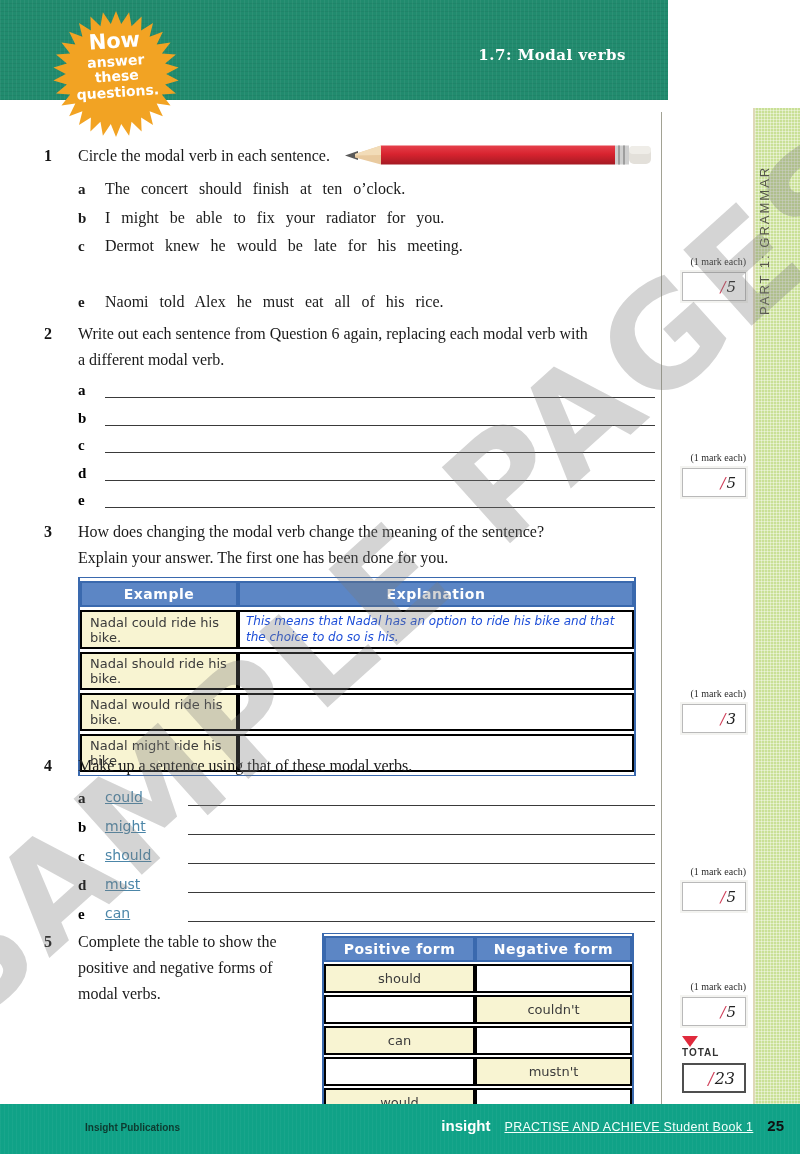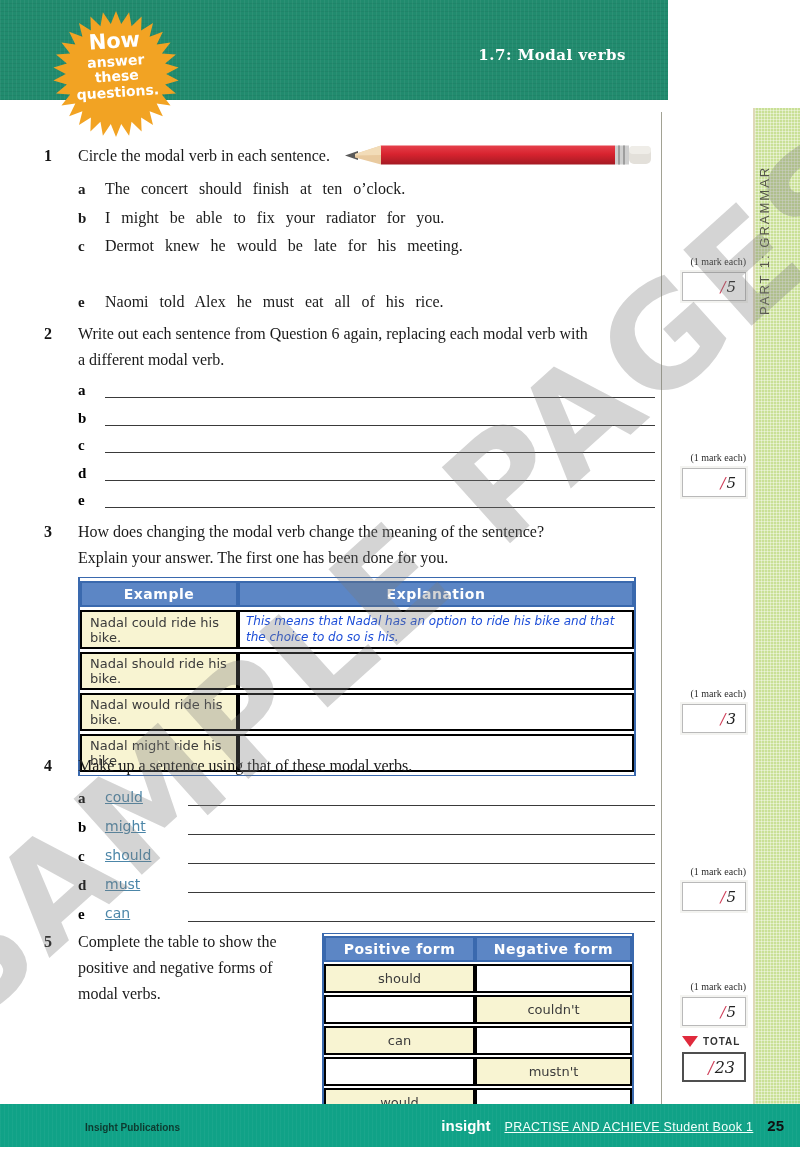--- a/index.html
+++ b/index.html
@@ -4,21 +4,21 @@
 <style>
   html,body{margin:0;padding:0;}
   body{width:800px;height:1154px;background:#f4f4f2;font-family:"Liberation Serif",serif;}
   #page{position:relative;width:800px;height:1154px;background:#ffffff;overflow:hidden;}
 
   
   .header{position:absolute;left:0;top:0;width:668px;height:100px;background:#218B6E;
     background-image:repeating-linear-gradient(90deg,rgba(255,255,255,.05) 0 1px,transparent 1px 4px),
                      repeating-linear-gradient(0deg,rgba(0,0,0,.05) 0 1px,transparent 1px 4px);z-index:5;}
   .unit-label{position:absolute;right:42px;top:46px;color:#fff;font:bold 15px "DejaVu Serif",serif;letter-spacing:.5px;}
-  .footer{position:absolute;left:0;top:1104px;width:800px;height:43px;background:#10A287;
+  .footer{position:absolute;left:0;top:1104px;width:800px;height:50px;background:#10A287;
     background-image:repeating-linear-gradient(90deg,rgba(255,255,255,.04) 0 1px,transparent 1px 4px);z-index:45;}
   .pub{position:absolute;left:85px;top:18px;font:bold 10px "Liberation Sans",sans-serif;color:#0d3a2f;}
   .footer-right{position:absolute;right:16px;top:13px;display:flex;align-items:baseline;gap:14px;}
   .brand{font:bold 15px "Liberation Sans",sans-serif;color:#ffffff;margin-left:8px;}
   .series{font:12.5px "Liberation Sans",sans-serif;color:#f2fffb;letter-spacing:.3px;text-decoration:underline;}
   .pagenum{font:bold 15px "Liberation Sans",sans-serif;color:#101010;}
 
   
   .badge{position:absolute;left:52px;top:10px;width:128px;height:128px;z-index:20;}
   .badge svg{position:absolute;left:0;top:0;}
@@ -60,21 +60,21 @@
   td.hand{font:italic 12px "DejaVu Sans",sans-serif;color:#1d4ed8;line-height:1.3;padding:2px 6px;margin-top:39px;}
   .compact td{text-align:center;height:21px;}
 
   
   .mark{position:absolute;left:682px;width:64px;text-align:center;z-index:10;}
   .mark-label{font:10px "Liberation Serif",serif;color:#2b2b2b;white-space:nowrap;text-align:right;}
   .mark-box{margin-top:5px;height:27px;background:#fff;border:1px solid #b9b9b9;box-shadow:0 0 0 2px #f3f3f0;
     display:flex;align-items:center;justify-content:flex-end;padding-right:9px;
     font:italic 15px "DejaVu Serif",serif;color:#222;}
   .slash{color:#D0405A;margin-right:1px;font-style:italic;}
-  .total-head{display:flex;align-items:flex-start;font:bold 10px "Liberation Sans",sans-serif;letter-spacing:1px;color:#333;}
+  .total-head{display:flex;align-items:flex-start;font:bold 10px "Liberation Sans",sans-serif;letter-spacing:1px;color:#333;flex-direction:column;}
   .tri{width:0;height:0;border-left:8px solid transparent;border-right:8px solid transparent;
     border-top:11px solid #E02A3C;display:inline-block;margin-right:5px;}
   .total-box{border:2px solid #4f4f4f;box-shadow:none;font-size:16px;height:26px;}
 
   
   .pencil{position:absolute;left:343px;top:140px;width:312px;height:30px;z-index:12;}
 
   
   .watermark{position:absolute;left:50%;top:50%;transform:translate(-50%,-50%) rotate(-42deg);
     font:bold 140px "DejaVu Sans",sans-serif;letter-spacing:4px;color:rgba(120,120,120,0.32);

